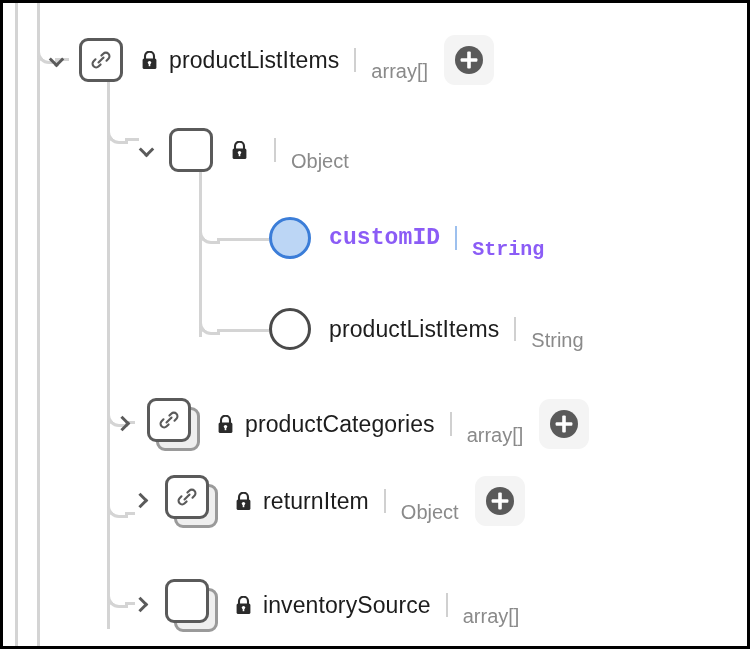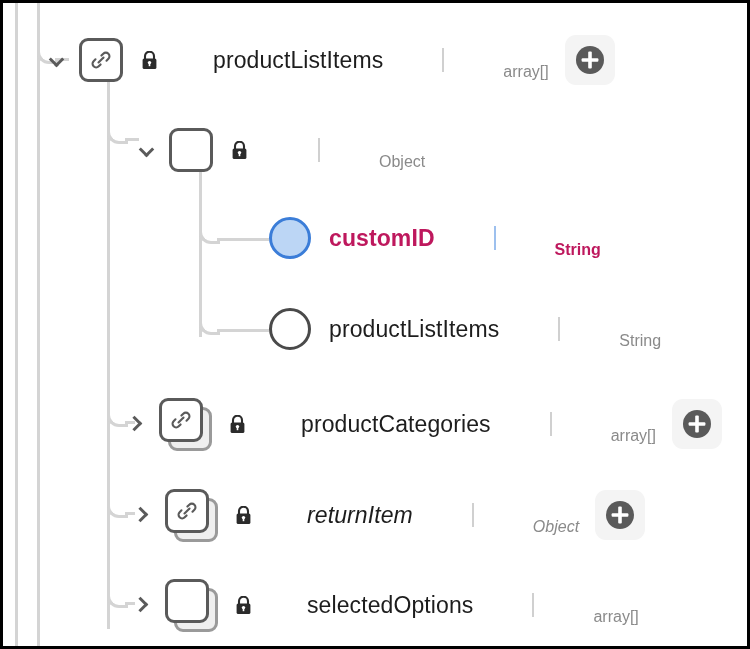--- a/index.html
+++ b/index.html
@@ -146,30 +146,31 @@
   }
   .sep {
     display: inline-block;
     width: 2px;
     height: 24px;
     background: #d0d0d0;
     margin: 0 15px;
     vertical-align: -4px;
   }
   .type {
-    font-size: 16px;
+    font-size: 20px;
     color: #8a8a8a;
     white-space: nowrap;
     margin-top: 23px;
   }
-  .txtwrap { display: flex; align-items: center; margin-left: 18px; gap: 44px; }
+  .txtwrap { display: flex; align-items: center; margin-left: 18px; }
   .row.selected .label,
   .row.selected .type {
-    color: #be185d;
+    color: #8b5cf6;
     font-weight: bold;
+    font-family: Liberation Mono, monospace;
   }
   .row.selected .sep { background: #9dc0ee; }
 
   
   .add-btn {
     width: 50px;
     height: 50px;
     margin-left: 16px;
     border-radius: 11px;
     background: #f4f4f4;
@@ -271,21 +272,21 @@
 
   <div class="row" style="left:266px; top:297px;">
     <div class="circ"></div>
     <div class="txtwrap">
       <span class="label">productListItems</span>
       <span class="sep"></span>
       <span class="type">String</span>
     </div>
   </div>
 
-  <div class="row" style="left:124px; top:392px;text-align:right;">
+  <div class="row" style="left:112px; top:392px;text-align:right;">
     <div class="chevron right"></div>
     <div class="node-icon stacked">
       <div class="sq">
         <svg class="chain" viewBox="0 0 24 24" fill="none" stroke="#5a5a5a" stroke-width="2.1" stroke-linecap="round">
           <path d="M9.5 14.5 L14.5 9.5"></path>
           <path d="M12.4 7.6 L14.3 5.7a3.6 3.6 0 0 1 5.1 5.1l-1.9 1.9"></path>
           <path d="M11.6 16.4 L9.7 18.3a3.6 3.6 0 0 1-5.1-5.1l1.9-1.9"></path>
         </svg>
       </div>
     </div>
@@ -302,21 +303,21 @@
     </div>
     <div class="add-btn">
       <svg viewBox="0 0 34 34">
         <circle cx="17" cy="17" r="14" fill="#5a5a5a"></circle>
         <rect x="15.2" y="8.6" width="3.6" height="16.8" rx="1" fill="#ffffff"></rect>
         <rect x="8.6" y="15.2" width="16.8" height="3.6" rx="1" fill="#ffffff"></rect>
       </svg>
     </div>
   </div>
 
-  <div class="row" style="left:130px; top:483px;font-style:italic;">
+  <div class="row" style="left:130px; top:469px;">
     <div class="chevron right"></div>
     <div class="node-icon stacked">
       <div class="sq">
         <svg class="chain" viewBox="0 0 24 24" fill="none" stroke="#5a5a5a" stroke-width="2.1" stroke-linecap="round">
           <path d="M9.5 14.5 L14.5 9.5"></path>
           <path d="M12.4 7.6 L14.3 5.7a3.6 3.6 0 0 1 5.1 5.1l-1.9 1.9"></path>
           <path d="M11.6 16.4 L9.7 18.3a3.6 3.6 0 0 1-5.1-5.1l1.9-1.9"></path>
         </svg>
       </div>
     </div>
@@ -345,19 +346,19 @@
     <div class="node-icon stacked">
       <div class="sq"></div>
     </div>
     <div class="txtwrap">
       <svg class="lock" viewBox="0 0 17 19">
         <path d="M4 8 V5.2 A4.5 4.5 0 0 1 13 5.2 V8" fill="none" stroke="#2b2b2b" stroke-width="2.1"></path>
         <rect x="1.6" y="7.4" width="13.8" height="10.6" rx="1.6" fill="#2b2b2b"></rect>
         <circle cx="8.5" cy="11.6" r="1.7" fill="#ffffff"></circle>
         <rect x="7.7" y="11.6" width="1.6" height="3.6" fill="#ffffff"></rect>
       </svg>
-      <span class="label">selectedOptions</span>
+      <span class="label">inventorySource</span>
       <span class="sep"></span>
       <span class="type">array[]</span>
     </div>
   </div>
 
 </div>
 
 </body></html>

